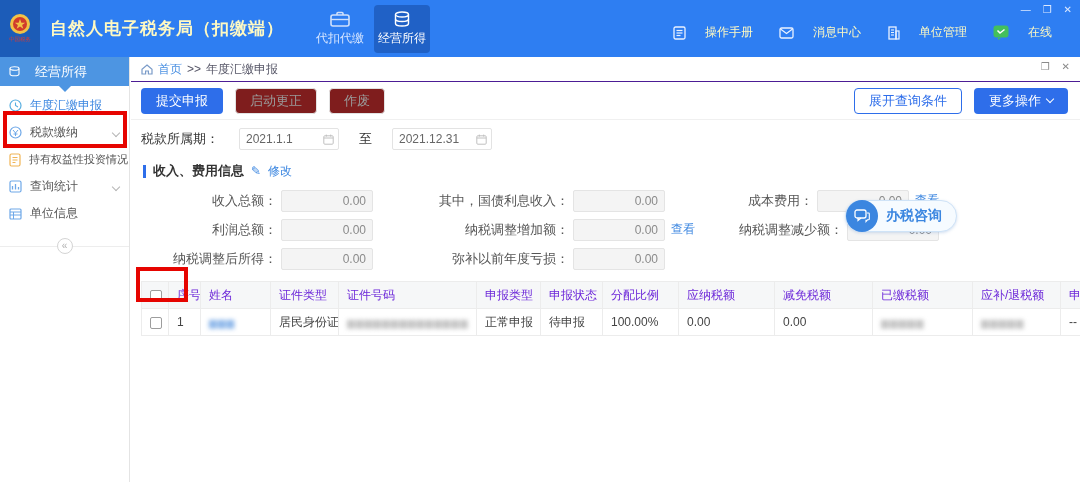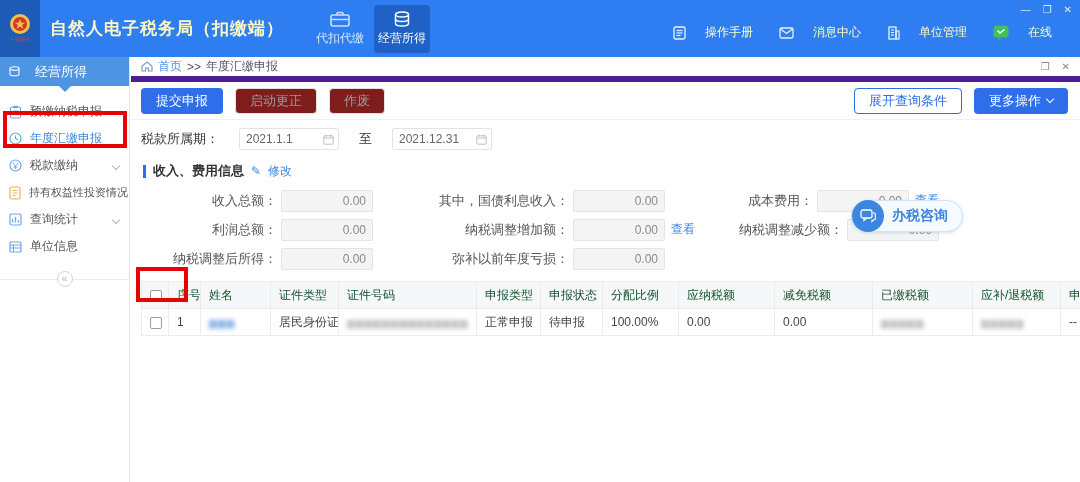--- a/index.html
+++ b/index.html
@@ -32,21 +32,21 @@
   .side-item .chev { margin-left:auto; margin-right:10px; }
   .chev { width:6px; height:6px; border-right:1.4px solid #b5b5b5; border-bottom:1.4px solid #b5b5b5; transform:rotate(45deg); display:inline-block; }
   .side-footer { margin-top:10px; position:relative; height:20px; }
   .side-footer .line { position:absolute; top:9px; left:0; right:0; border-top:1px solid #ededed; }
   .collapse-btn { position:absolute; left:50%; transform:translateX(-50%); top:1px; width:16px; height:16px; border-radius:50%; border:1px solid #d4d4d4; background:#fff; color:#b0b0b0; font-size:10px; line-height:14px; text-align:center; cursor:pointer; }
 
   
   .main { position:absolute; top:57px; left:131px; width:949px; height:425px; background:#fff; }
   .panel-ctrls { position:absolute; top:4px; right:10px; display:flex; gap:12px; color:#8a8a8a; font-size:10px; }
   .panel-ctrls span { cursor:pointer; }
-  .breadcrumb { height:25px; display:flex; align-items:center; gap:5px; padding-left:10px; font-size:12px; color:#556; border-bottom:6px solid #4c1d95; }
+  .breadcrumb { height:25px; display:flex; align-items:center; gap:5px; padding-left:10px; font-size:12px; color:#556; border-bottom:1px solid #4c1d95; }
   .breadcrumb .bc-home { color:#4a90e2; }
   .toolbar { height:38px; display:flex; align-items:center; padding:0 10px; gap:12px; border-bottom:1px solid #f0f0f0; }
   .btn { height:26px; border-radius:4px; font-size:13px; padding:0 14px; cursor:pointer; display:inline-flex; align-items:center; gap:6px; border:1px solid transparent; }
   .btn-primary { background:#2e6eea; color:#fff; }
   .btn-gray { background:#7f1d1d; color:#9a9a9a; border-color:#e2e2e2; }
   .btn-outline { background:#fff; color:#2e6eea; border-color:#2e6eea; }
   .toolbar .spacer { flex:1; }
   .btn .chev-w { width:6px; height:6px; border-right:1.5px solid #fff; border-bottom:1.5px solid #fff; transform:rotate(45deg); margin-top:-3px; }
 
   .filter-row { display:flex; align-items:center; padding:8px 0 6px 10px; gap:20px; font-size:13px; color:#333; }
@@ -66,32 +66,32 @@
   .c0 .flabel { width:110px; }
   .c1 .flabel { width:160px; }
   .c2 .flabel { width:112px; }
   .finput { width:92px; height:22px; background:#f4f4f4; border:1px solid #e4e4e4; border-radius:2px; font-size:12px; color:#8a8a8a; text-align:right; padding:3px 6px 0 0; margin-left:4px; }
   .flink { color:#3b86e0; font-size:12px; margin-left:6px; cursor:pointer; text-decoration:none; }
 
   
   .tbl-wrap { margin:10px 10px 0 10px; }
   table { width:100%; border-collapse:collapse; table-layout:fixed; }
   th, td { border:1px solid #ececec; font-size:12px; height:27px; padding:0 8px; overflow:hidden; white-space:nowrap; }
-  th { background:#f6f7f8; color:#14532d; font-weight:normal; text-align:left; }
+  th { background:#f6f7f8; color:#6d28d9; font-weight:normal; text-align:left; }
   td { color:#444; background:#fff; }
   col.w-cb{width:27px} col.w-idx{width:32px} col.w-name{width:70px} col.w-idt{width:68px}
   col.w-idn{width:138px} col.w-dt{width:64px} col.w-st{width:62px} col.w-ratio{width:76px}
   col.w-pay{width:96px} col.w-rel{width:98px} col.w-paid{width:100px} col.w-due{width:88px} col.w-time{width:46px}
   th.num, td.num { }
   .cb { width:12px; height:12px; border:1px solid #9d9d9d; border-radius:2px; background:#fff; display:inline-block; vertical-align:middle; cursor:pointer; }
   .blur-b { color:#8fb8ea; filter:blur(2px); font-size:10px; letter-spacing:1px; }
   .blur-g { color:#c6c6c6; filter:blur(2px); font-size:10px; letter-spacing:1px; }
 
   
-  .consult { position:absolute; top:200px; right:117px; height:32px; background:#f6fbff; border:1px solid #cfe3f7; border-radius:16px; display:flex; align-items:center; padding-right:14px; box-shadow:0 1px 3px rgba(80,130,200,.25); cursor:pointer; }
+  .consult { position:absolute; top:200px; right:123px; height:32px; background:#f6fbff; border:1px solid #cfe3f7; border-radius:16px; display:flex; align-items:center; padding-right:14px; box-shadow:0 1px 3px rgba(80,130,200,.25); cursor:pointer; }
   .consult-ic { width:32px; height:32px; border-radius:50%; background:#3b86e0; display:flex; align-items:center; justify-content:center; margin-right:8px; }
   .consult-label { color:#3b86e0; font-size:14px; font-weight:bold; }
 
   
   .anno { position:absolute; border:4px solid #e60400; pointer-events:none; }
   .anno-sidebar { left:3px; top:111px; width:124px; height:37px; }
   .anno-row { left:136px; top:267px; width:52px; height:35px; }
 
   svg { display:block; }
 </style>
@@ -189,31 +189,20 @@
     <span>
       <svg width="13" height="11" viewBox="0 0 13 11">
           <ellipse cx="6.5" cy="2.5" rx="4.5" ry="1.8" fill="none" stroke="#fff" stroke-width="1.1"></ellipse>
           <path d="M2 2.5 V8 c0 1 2 1.8 4.5 1.8 S11 9 11 8 V2.5" fill="none" stroke="#fff" stroke-width="1.1"></path>
         </svg>
     </span>
     <span>经营所得</span>
   </div>
   <div class="side-notch"></div>
 
-  <div class="side-item" style="margin-top:6px;">
-    <span>
-      <svg width="13" height="14" viewBox="0 0 13 14">
-          <rect x="1.5" y="2" width="10" height="11" rx="1.5" fill="none" stroke="#6ea8e8" stroke-width="1.2"></rect>
-          <rect x="4" y="0.8" width="5" height="2.4" rx="1" fill="#6ea8e8"></rect>
-          <line x1="4" y1="6" x2="9" y2="6" stroke="#6ea8e8" stroke-width="1"></line>
-          <line x1="4" y1="8.5" x2="9" y2="8.5" stroke="#6ea8e8" stroke-width="1"></line>
-        </svg>
-    </span>
-    <span class="s-label">预缴纳税申报</span>
-  </div>
 
   <div class="side-item active">
     <span>
       <svg width="13" height="13" viewBox="0 0 13 13">
           <circle cx="6.5" cy="6.5" r="5.5" fill="none" stroke="#58aee0" stroke-width="1.2"></circle>
           <path d="M6.5 3.5 V6.5 L9 8" fill="none" stroke="#58aee0" stroke-width="1.1"></path>
         </svg>
     </span>
     <span class="s-label">年度汇缴申报</span>
   </div>

